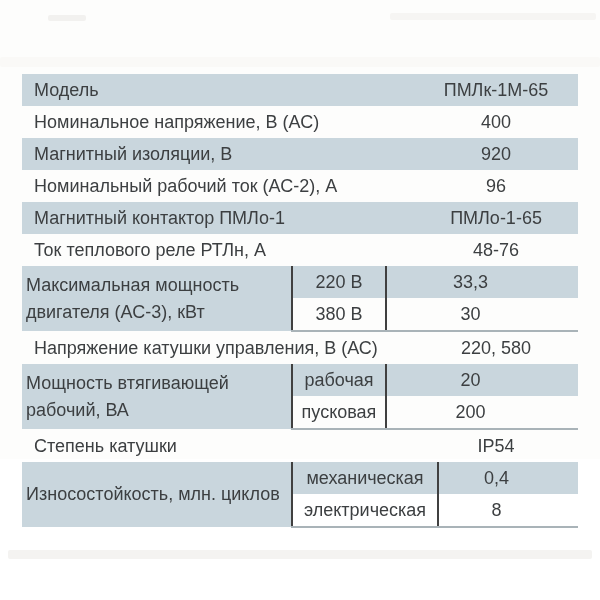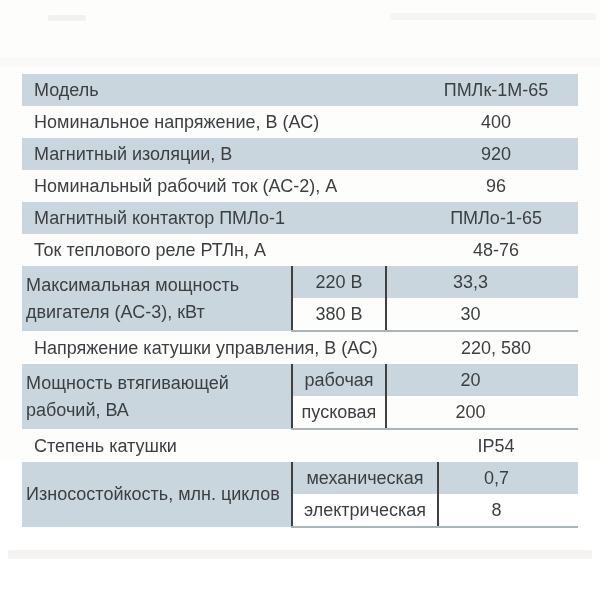--- a/index.html
+++ b/index.html
@@ -116,21 +116,21 @@
       </tr>
 
       <tr>
         <td class="lbl" colspan="3">Степень катушки</td>
         <td class="val">IP54</td>
       </tr>
 
       <tr>
         <td class="glbl sh" rowspan="2">Износостойкость, млн. циклов</td>
         <td class="mid sh bl" colspan="2">механическая</td>
-        <td class="val sh bl">0,7</td>
+        <td class="val sh bl">0,4</td>
       </tr>
       <tr>
         <td class="mid bl gb" colspan="2">электрическая</td>
         <td class="val bl gb">8</td>
       </tr>
     </tbody>
   </table>
 </div>
 
 </body></html>

